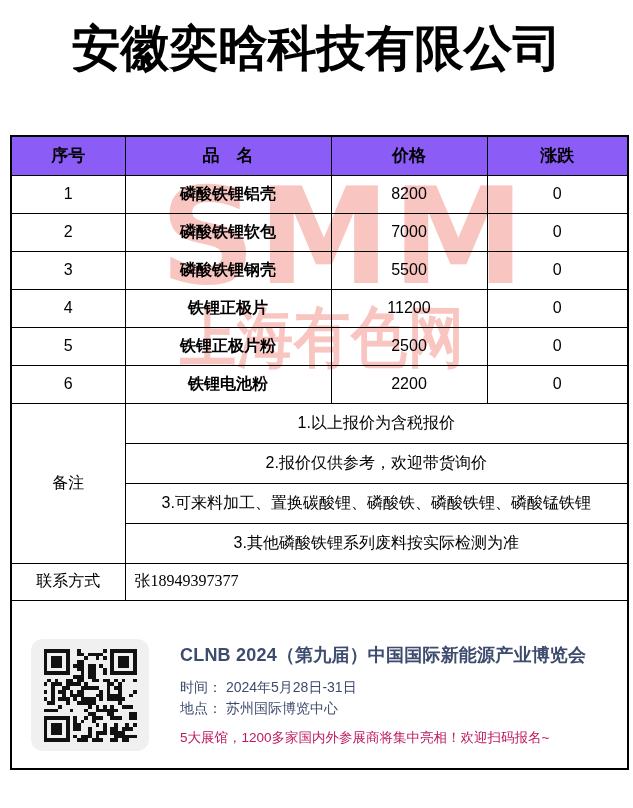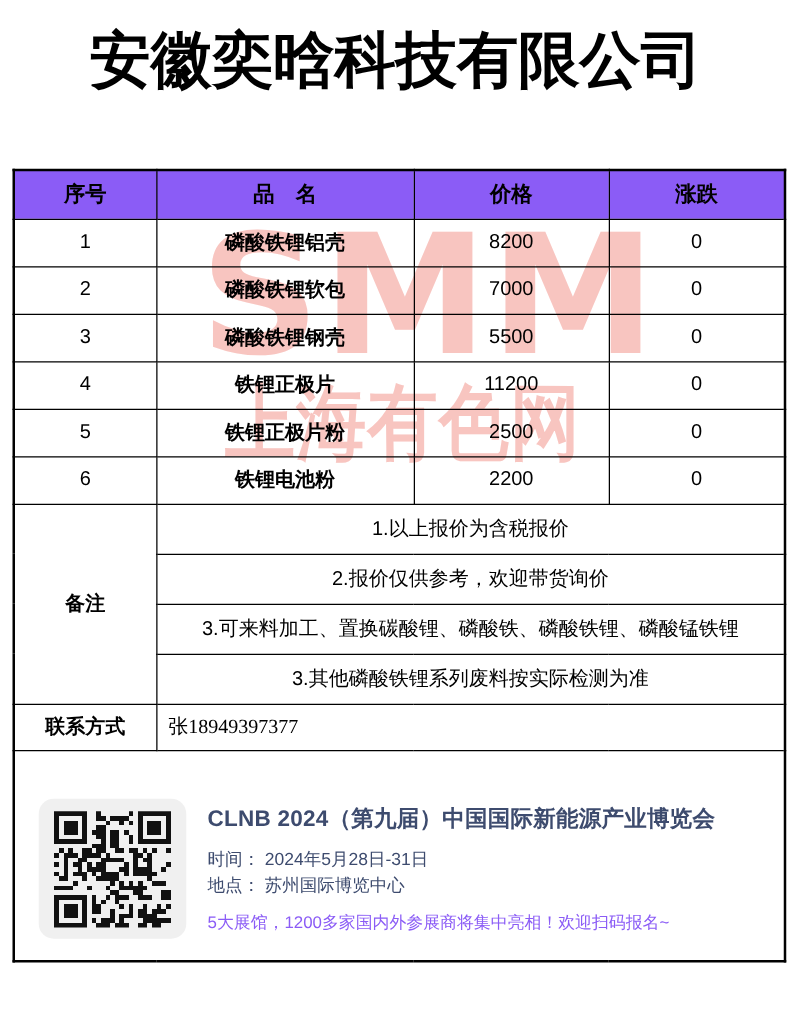--- a/index.html
+++ b/index.html
@@ -34,35 +34,35 @@
     width: 617px; border-collapse: collapse; table-layout: fixed;
     border: 2.5px solid #000;
   }
   .price th, .price td {
     border: 1.5px solid #000; text-align: center; vertical-align: middle;
     font-size: 16px; background: transparent; padding: 0;
   }
   .price th { background: #8b5cf6; height: 39px; font-size: 17px; font-weight: bold; }
   tr.data td { height: 38px; }
   td.name { font-weight: bold; }
-  td.label { font-weight: bold; font-size: 16px; }
+  td.label { font-weight: normal; font-size: 16px; }
   td.note { text-align: center; padding: 0 3px; height: 40px; font-size: 16px; }
   tr.contact td { height: 37px; }
   td.contact-val { text-align: left; padding: 0 9px; font-size: 16px; font-family: Liberation Serif, serif; }
 
   td.banner-cell { height: 169px; background: #fff; }
   .banner { display: flex; align-items: flex-start; padding: 22px 10px 0 19px; text-align: left; }
   .qrbox {
     flex: 0 0 auto; width: 118px; height: 112px; background: #f0f0f0;
     border-radius: 12px; display: flex; align-items: center; justify-content: center;
   }
-  .banner-text { margin-left: 17px; padding-top: 4px; }
+  .banner-text { margin-left: 31px; padding-top: 4px; }
   .banner-title { font-size: 18px; font-weight: bold; color: #3d4b6e; margin-bottom: 10px; letter-spacing: 0.2px; }
   .banner-line { font-size: 14px; color: #3d4b6e; line-height: 21px; }
-  .banner-tagline { font-size: 13.5px; color: #8b5cf6; margin-top: 10px; }
+  .banner-tagline { font-size: 13.5px; color: #be185d; margin-top: 10px; }
 </style>
 </head>
 <body>
 
 <div class="page">
 
   <div class="company-title">安徽奕晗科技有限公司</div>
 
   <div class="tablewrap">
     <div class="watermark wm-smm">SMM</div>

